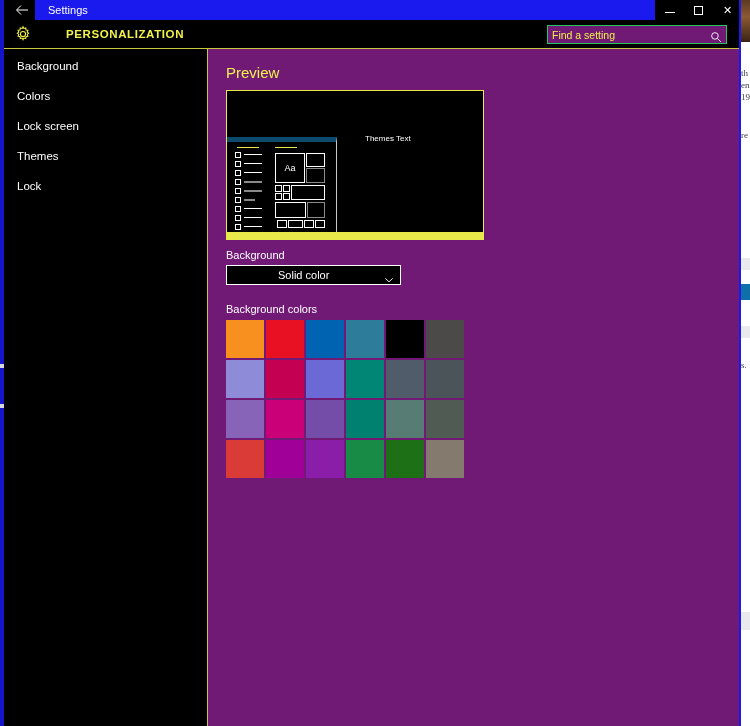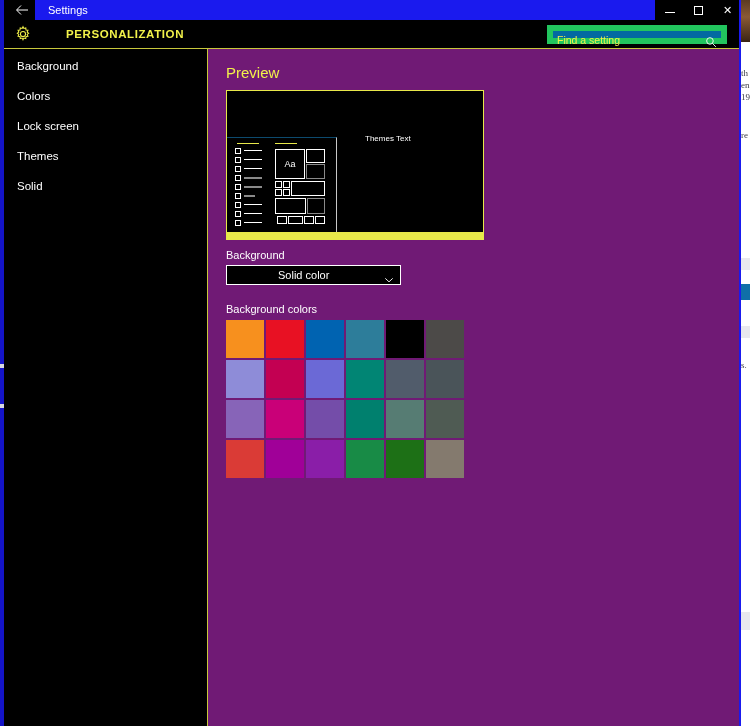--- a/index.html
+++ b/index.html
@@ -156,23 +156,23 @@
     font-size: 11.5px;
     letter-spacing: 0.6px;
     font-weight: bold;
     color: #f2f24a;
     margin-left: 24px;
   }
   #search-box {
     position: absolute;
     left: 543px; top: 5px;
     width: 180px; height: 19px;
-    border: 6px solid #22c55e;
+    border: 1px solid #22c55e;
     box-sizing: border-box;
-    background: #0369a1;
+    background: #701a75;
   }
   #search-input {
     position: absolute;
     left: 4px; top: 3px;
     font-size: 10.5px;
     color: #f2f24a;
     background: transparent;
     border: none;
     outline: none;
     width: 150px;
@@ -242,21 +242,21 @@
     left: 18px; top: 41px;
     width: 258px; height: 150px;
     border: 1px solid #e8e84a;
     box-sizing: border-box;
     background: #000000;
   }
   #preview-startmenu {
     position: absolute;
     left: 0px; top: 46px;
     width: 110px; height: 98px;
-    border-top: 1px solid #0c4a6e;
+    border-top: 5px solid #0c4a6e;
     border-right: 1px solid #c8c8c8;
     box-sizing: border-box;
     background: #000000;
   }
   
   #sm-rail {
     position: absolute;
     left: 8px; top: 5px;
     width: 32px; height: 88px;
   }
@@ -472,21 +472,21 @@
     <div class="nav-item" style="top:32px;">
         <span class="nav-label">Colors</span>
       </div>
     <div class="nav-item" style="top:62px;">
         <span class="nav-label">Lock screen</span>
       </div>
     <div class="nav-item" style="top:92px;">
         <span class="nav-label">Themes</span>
       </div>
     <div class="nav-item" style="top:122px;">
-        <span class="nav-label">Solid</span>
+        <span class="nav-label">Lock</span>
       </div>
   </div>
   <div id="sidebar-divider"></div>
 
   <div id="content">
 
     <div id="preview-heading">Preview</div>
 
     <div id="preview-box">
 

